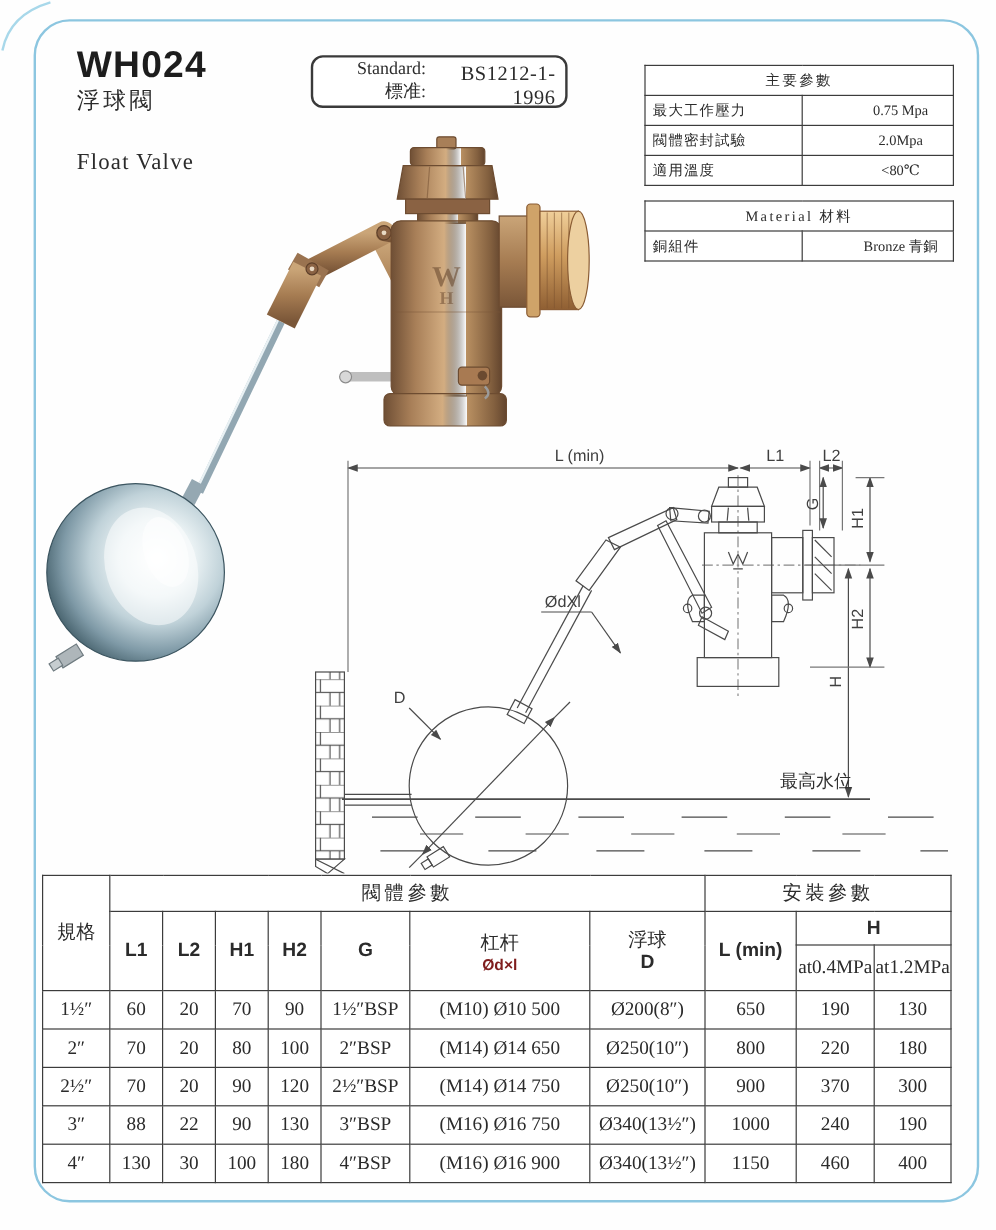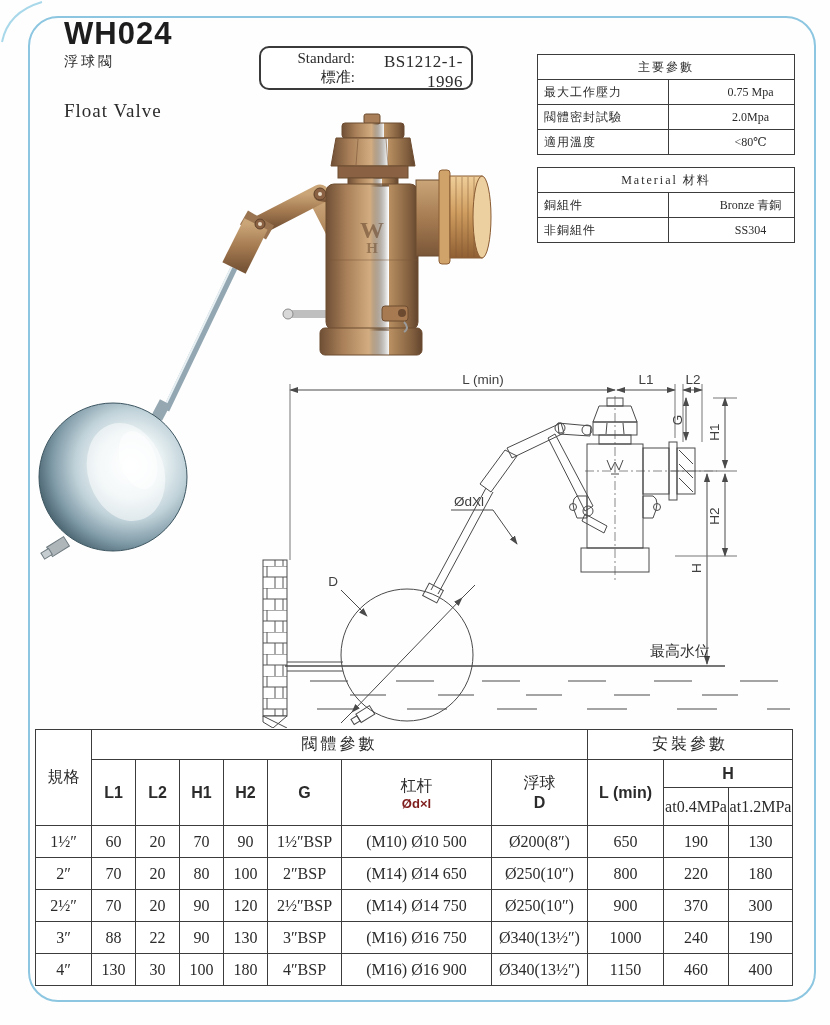--- a/index.html
+++ b/index.html
@@ -3,24 +3,24 @@
 <meta charset="utf-8">
 <style>
   html,body{margin:0;padding:0;background:#ffffff;}
   .page{position:relative;width:830px;height:1025px;background:#fefefe;overflow:hidden;
         font-family:"Liberation Serif","DejaVu Serif",serif;color:#2b2b2b;}
   .frame{position:absolute;left:28px;top:16px;width:784px;height:982px;
          border:2px solid #8cc6e0;border-radius:30px;}
   .corner-line{position:absolute;left:0;top:0;}
 
   
-  .title-block{position:absolute;left:64px;top:16px;line-height:1.15;}
+  .title-block{position:absolute;left:64px;top:36px;line-height:1.15;}
   .model{font-family:"Liberation Sans","DejaVu Sans",sans-serif;font-weight:bold;
          font-size:31px;letter-spacing:1px;color:#1d1d1d;}
-  .name-cn{font-size:14px;letter-spacing:3px;margin-top:2px;}
+  .name-cn{font-size:19px;letter-spacing:3px;margin-top:2px;}
   .name-en{font-size:19px;letter-spacing:1px;margin-top:30px;}
 
   .standard-box{position:absolute;left:259px;top:46px;width:214px;height:44px;
         border:2px solid #3a3a3a;border-radius:10px;display:flex;align-items:center;
         padding:0 8px;box-sizing:border-box;background:#fff;}
   .standard-labels{width:86px;text-align:right;font-size:15px;line-height:19px;}
   .standard-value{flex:1;text-align:right;font-size:17px;padding-top:8px;letter-spacing:.5px;}
 
   
   table.mini{border-collapse:collapse;position:absolute;background:#fff;}
@@ -91,24 +91,20 @@
     </table>
 
   <table class="mini" id="material-params">
     <tbody>
         <tr>
           <td class="hd" colspan="2">Material 材料</td>
         </tr>
     <tr>
       <td class="lab">銅組件</td>
       <td class="val">Bronze 青銅</td>
-        </tr>
-    <tr>
-      <td class="lab">非銅組件</td>
-      <td class="val">SS304</td>
         </tr>
   </tbody>
     </table>
 
   <svg class="photo" width="500" height="480" viewBox="0 0 500 480">
     <defs>
       <linearGradient id="bz" x1="0" y1="0" x2="1" y2="0">
         <stop offset="0" stop-color="#6f4f35"></stop>
           <stop offset="0.22" stop-color="#a87f58"></stop>
         <stop offset="0.48" stop-color="#d3ad81"></stop>

